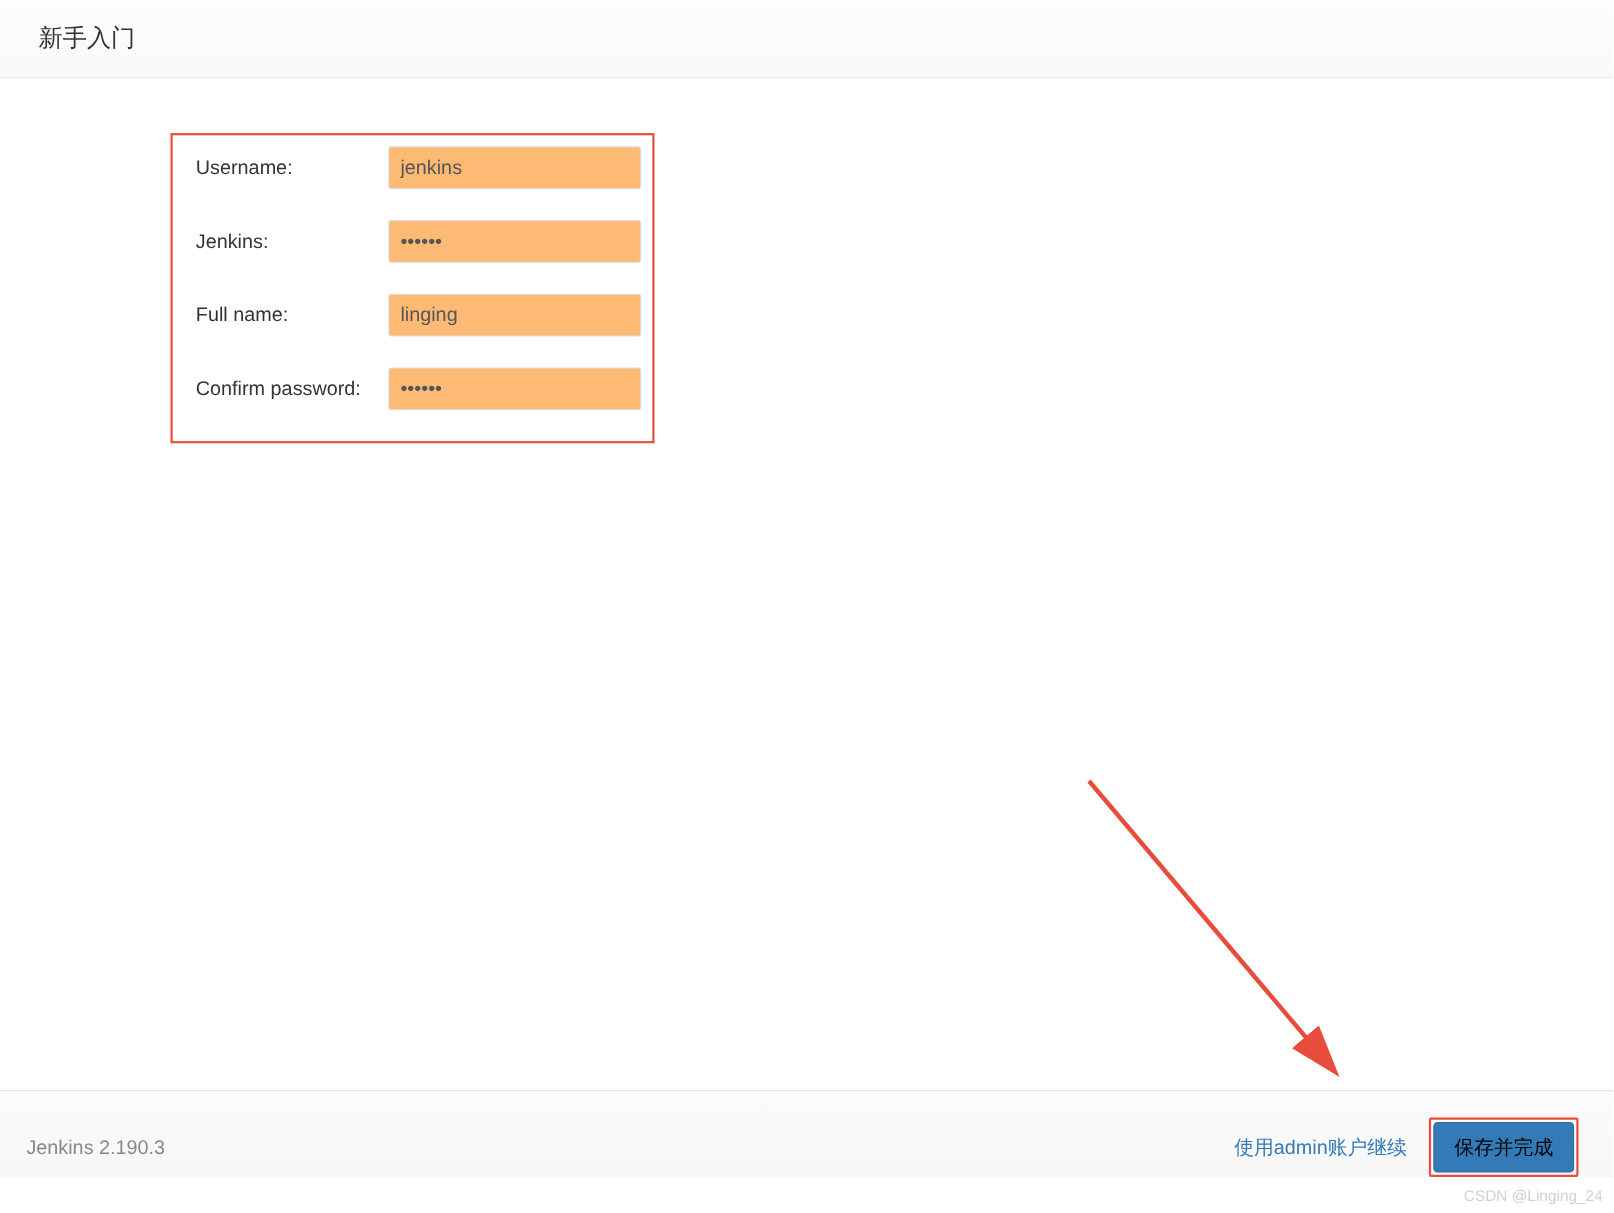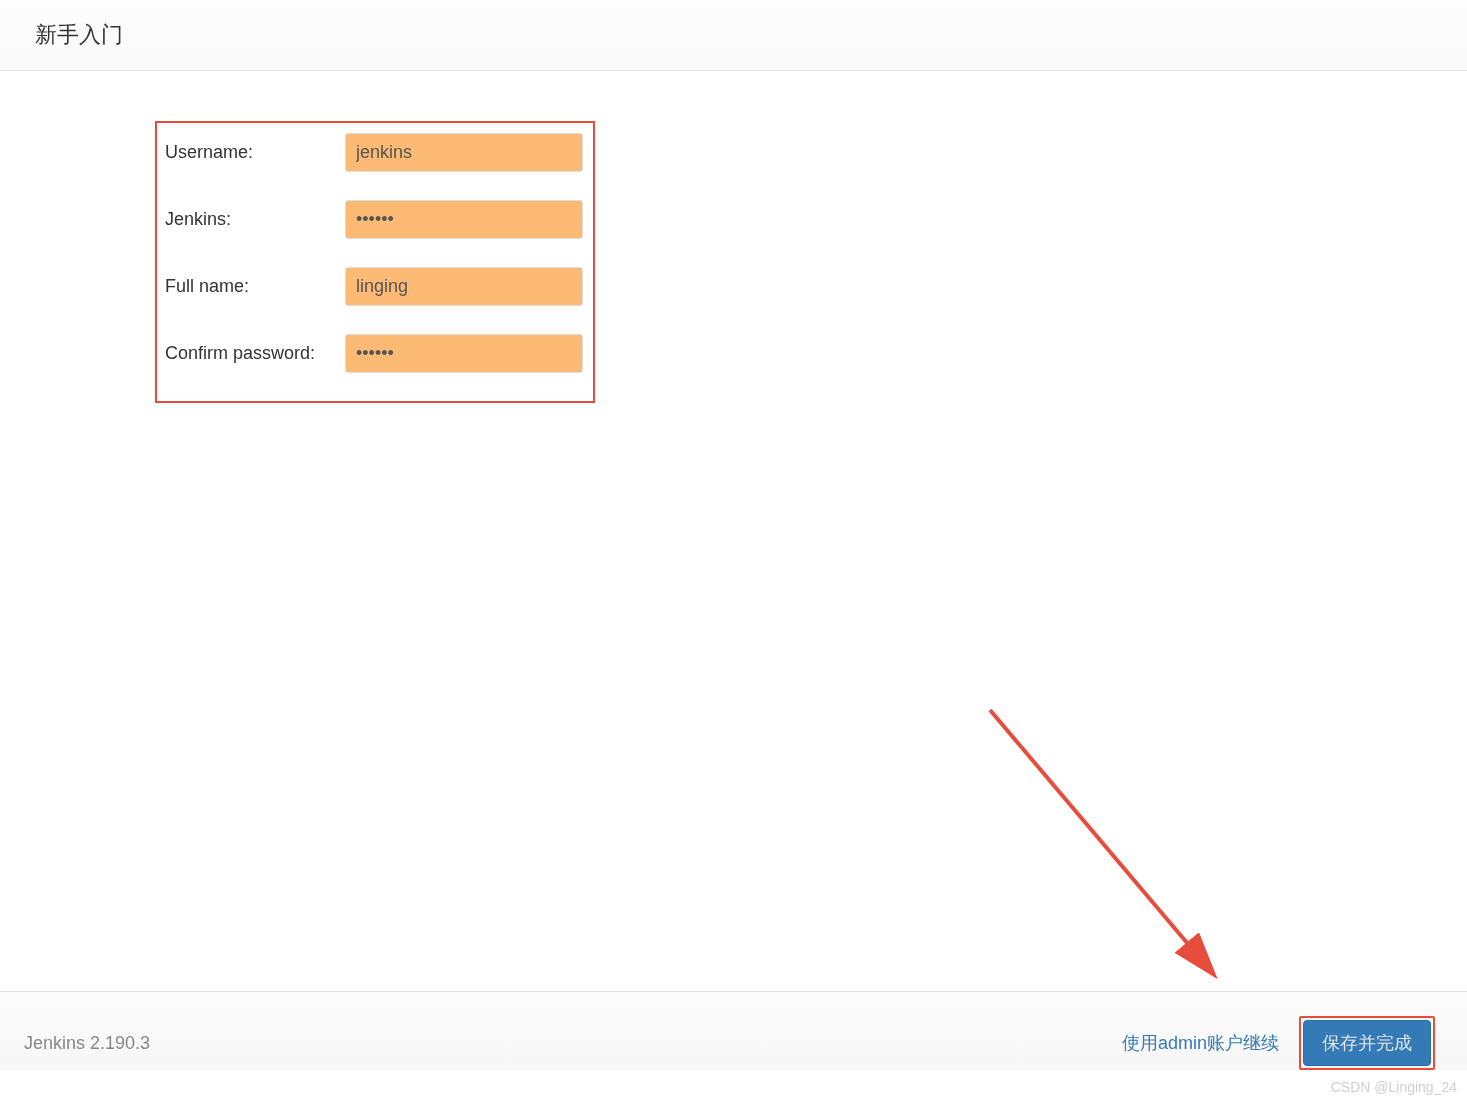--- a/index.html
+++ b/index.html
@@ -36,21 +36,21 @@
     .page-title {
       font-size: 52px;
       font-weight: 400;
       color: #333;
       margin-bottom: 35px;
       letter-spacing: 1px;
     }
     
     .form-box {
       border: 2px solid #e74c3c;
-      padding: 10px 10px 28px 8px;
+      padding: 10px 10px 28px 21px;
       width: 440px;
     }
     
     .form-row {
       display: flex;
       align-items: center;
       margin-bottom: 28px;
     }
     
     .form-row:last-child {
@@ -102,21 +102,21 @@
     
     .link-continue {
       color: #337ab7;
       font-size: 18px;
       text-decoration: none;
       cursor: pointer;
     }
     
     .btn-primary {
       background: #337ab7;
-      color: #e5e5e5;
+      color: #000000;
       border: 1px solid #2e6da4;
       border-radius: 4px;
       padding: 10px 18px;
       font-size: 18px;
       cursor: pointer;
       position: relative;
     }
     
     .btn-primary-wrapper {
       border: 2px solid #e74c3c;

